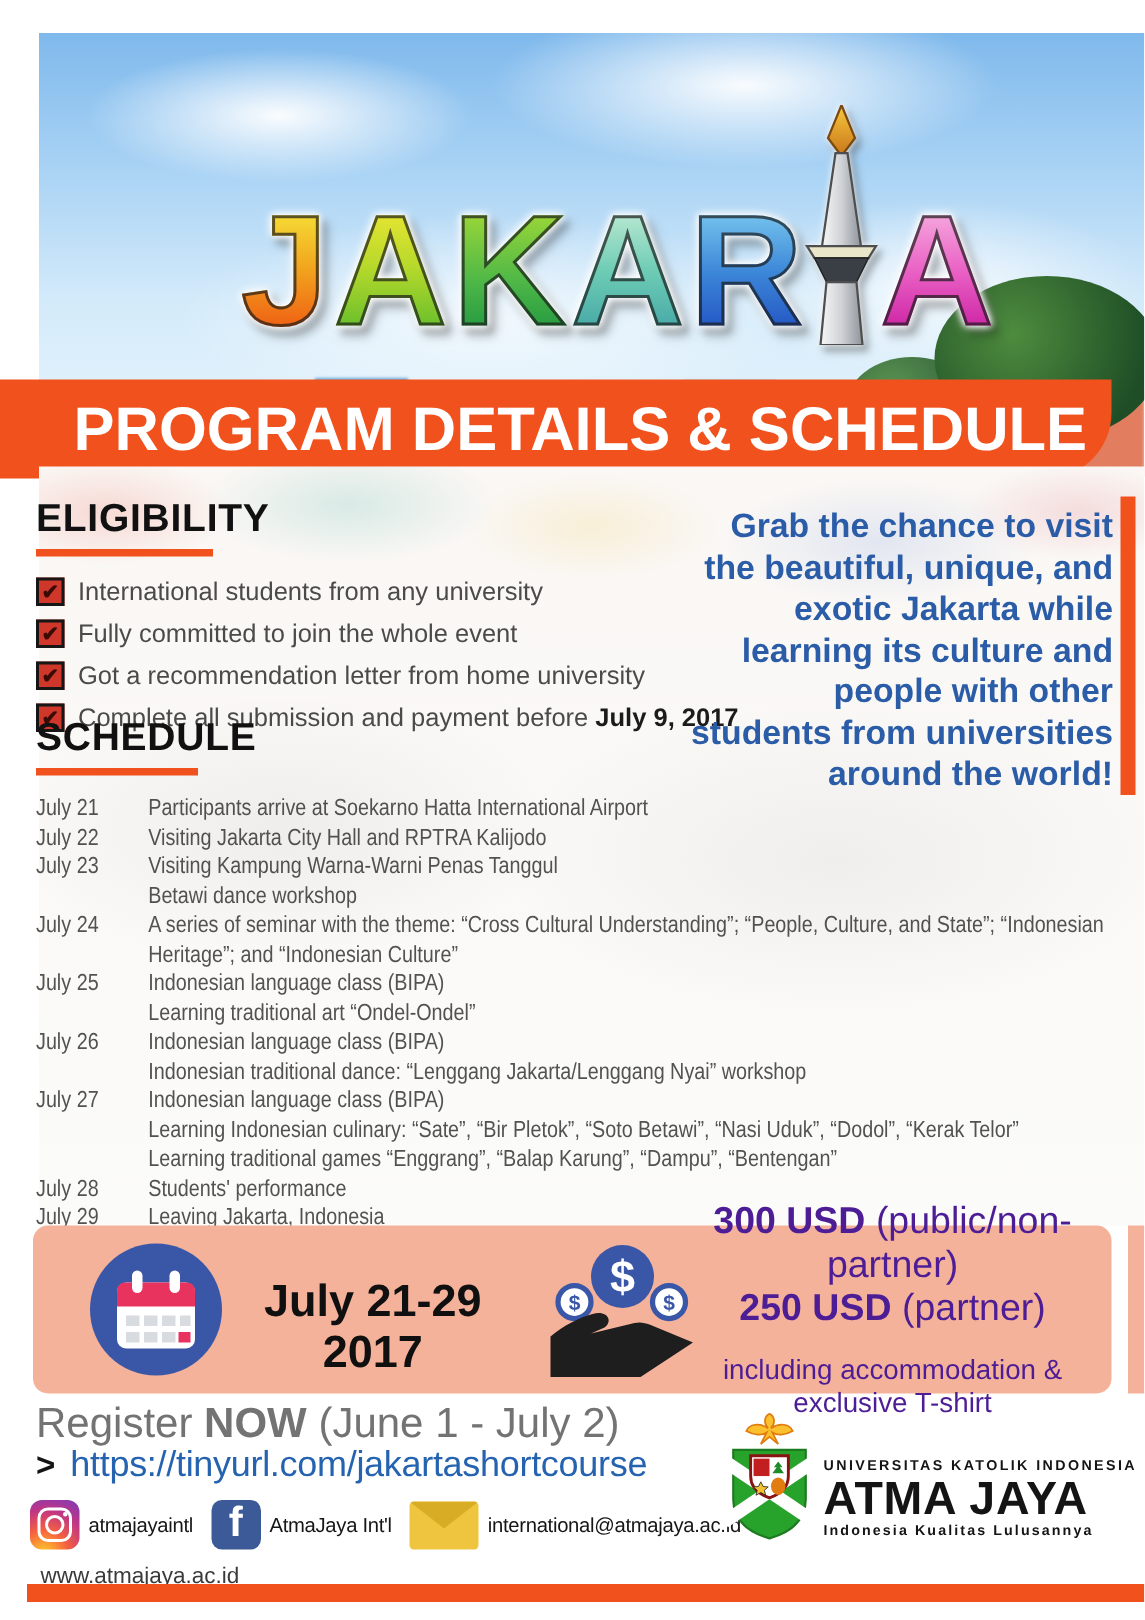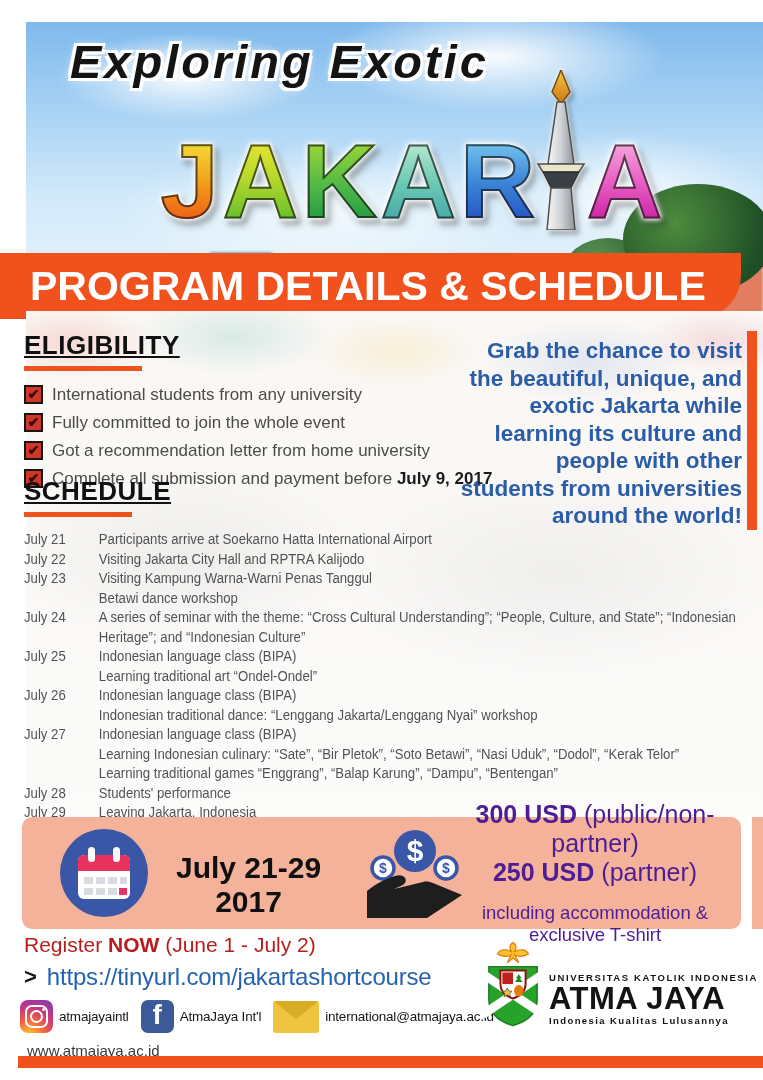--- a/index.html
+++ b/index.html
@@ -33,37 +33,37 @@
   .g0{background-image:linear-gradient(180deg,#F6E83B 0%,#F2A71E 45%,#EE4D12 100%);}
   .g1{background-image:linear-gradient(180deg,#EFE733 0%,#B8D92B 45%,#53B82C 100%);}
   .g2{background-image:linear-gradient(180deg,#A8DC35 0%,#4FB847 55%,#19913F 100%);}
   .g3{background-image:linear-gradient(180deg,#C6EDD6 0%,#6CCBB4 50%,#3D9FA4 100%);}
   .g4{background-image:linear-gradient(180deg,#7FD0F2 0%,#3C86D8 50%,#1D49BE 100%);}
   .g6{background-image:linear-gradient(180deg,#F8B5E2 0%,#E95FC4 50%,#C5149B 100%);}
   .monas{margin:0 -7px;filter:drop-shadow(0 0 2px #fff) drop-shadow(3px 4px 2px rgba(0,0,0,.3));}
 
   
   .banner{position:absolute;left:0;top:253px;width:741px;height:66px;background:#F1511C;
-    border-radius:0 0 44px 0;display:flex;align-items:center;padding-left:30px;box-sizing:border-box;}
+    border-radius:0 0 44px 0;display:flex;align-items:center;padding-left:49px;box-sizing:border-box;}
   .banner span{font-size:41px;font-weight:800;color:#fff;letter-spacing:0;white-space:nowrap;}
 
   
   .content-bg{position:absolute;left:26px;top:311px;right:0;height:506px;
     background:
       radial-gradient(ellipse 120px 50px at 6% 6%,rgba(235,110,95,.22),transparent 70%),
       radial-gradient(ellipse 140px 55px at 28% 5%,rgba(80,180,170,.20),transparent 70%),
       radial-gradient(ellipse 120px 50px at 50% 8%,rgba(240,200,80,.18),transparent 70%),
       radial-gradient(ellipse 150px 60px at 76% 10%,rgba(100,140,220,.16),transparent 70%),
       radial-gradient(ellipse 110px 45px at 94% 6%,rgba(215,95,110,.18),transparent 70%),
       radial-gradient(ellipse 260px 130px at 22% 48%,rgba(120,120,120,.09),transparent 70%),
       radial-gradient(ellipse 320px 150px at 72% 52%,rgba(110,110,110,.08),transparent 70%),
       linear-gradient(180deg,#FAF7F4,#FBFBFA);}
 
   
-  .sec-h{font-size:26px;font-weight:800;letter-spacing:.5px;color:#111;margin:0;text-decoration:underline;}
+  .sec-h{font-size:26px;font-weight:800;letter-spacing:.5px;color:#111;margin:0;}
   .rule{height:5px;background:#F1511C;margin-top:5px;}
 
   
   .eligibility{position:absolute;left:24px;top:330px;width:470px;}
   .eligibility .rule{width:118px;}
   .check-list{margin-top:12px;}
   .check-item{display:flex;align-items:flex-start;margin-bottom:5px;}
   .checkbox{flex:0 0 15px;width:15px;height:15px;margin-top:2px;margin-right:9px;
     background:#CE372A;border:2px solid #161616;color:#3A0A05;font-size:14px;line-height:14px;
     font-weight:bold;text-align:center;box-sizing:content-box;}
@@ -88,21 +88,21 @@
     border-radius:10px;display:flex;align-items:center;padding:0 16px 0 36px;box-sizing:border-box;}
   .price-bar{position:absolute;left:752px;top:817px;width:11px;height:112px;background:#F5B29A;}
   .dates{margin-left:26px;text-align:center;font-size:30px;font-weight:bold;color:#101010;line-height:1.15;margin-top:24px;}
   .money-icon{margin-left:44px;}
   .prices{flex:1;text-align:center;color:#4c1d95;}
   .price-line{font-size:25px;line-height:29px;}
   .price-line b{font-weight:800;}
   .includes{font-size:18.5px;line-height:22px;white-space:pre-line;margin-top:15px;}
 
   
-  .register-line{position:absolute;left:24px;top:933px;font-size:21px;color:#b91c1c;}
+  .register-line{position:absolute;left:24px;top:933px;font-size:28px;color:#737373;}
   .register-line b{font-weight:800;}
   .url-line{position:absolute;left:24px;top:963px;font-size:24px;display:flex;align-items:center;}
   .url-prefix{color:#141414;font-weight:bold;margin-right:10px;font-size:22px;}
   .url{color:#2563B0;letter-spacing:-.2px;}
   .social-row{position:absolute;left:20px;top:1000px;display:flex;align-items:center;font-size:13.5px;color:#161616;}
   .social-label{margin:0 12px 0 6px;letter-spacing:-.2px;}
   .ig-icon{position:relative;width:33px;height:33px;border-radius:8px;flex:0 0 33px;
     background:radial-gradient(circle at 28% 110%,#FDBB2C 8%,#F56040 38%,#C13584 68%,#833AB4 95%);}
   .ig-icon::before{content:"";position:absolute;inset:5px;border:2px solid #fff;border-radius:7px;}
   .ig-icon::after{content:"";position:absolute;right:8px;top:8px;width:3px;height:3px;background:#fff;border-radius:50%;}
@@ -141,21 +141,20 @@
         <div style="height:58px;background:#7CC069"></div>
       <div style="height:42px;background:#E8875C"></div>
         <div style="height:64px;background:#3E8FBF"></div>
       <div style="height:50px;background:#EFD75C"></div>
         <div style="height:60px;background:#C9556A"></div>
       <div style="height:44px;background:#52B8A8"></div>
         <div style="height:58px;background:#E2714F"></div>
     </div>
     <div class="tree t2"></div>
     <div class="tree t1"></div>
-    <div class="tagline">Exploring Exotic</div>
     <div class="jakarta-row">
       <span class="jletters">
           <span class="letter g0">J</span>
           <span class="letter g1">A</span>
           <span class="letter g2">K</span>
           <span class="letter g3">A</span>
           <span class="letter g4">R</span>
         </span>
       <svg class="monas" width="62" height="160" viewBox="0 0 62 160">
         <defs>

